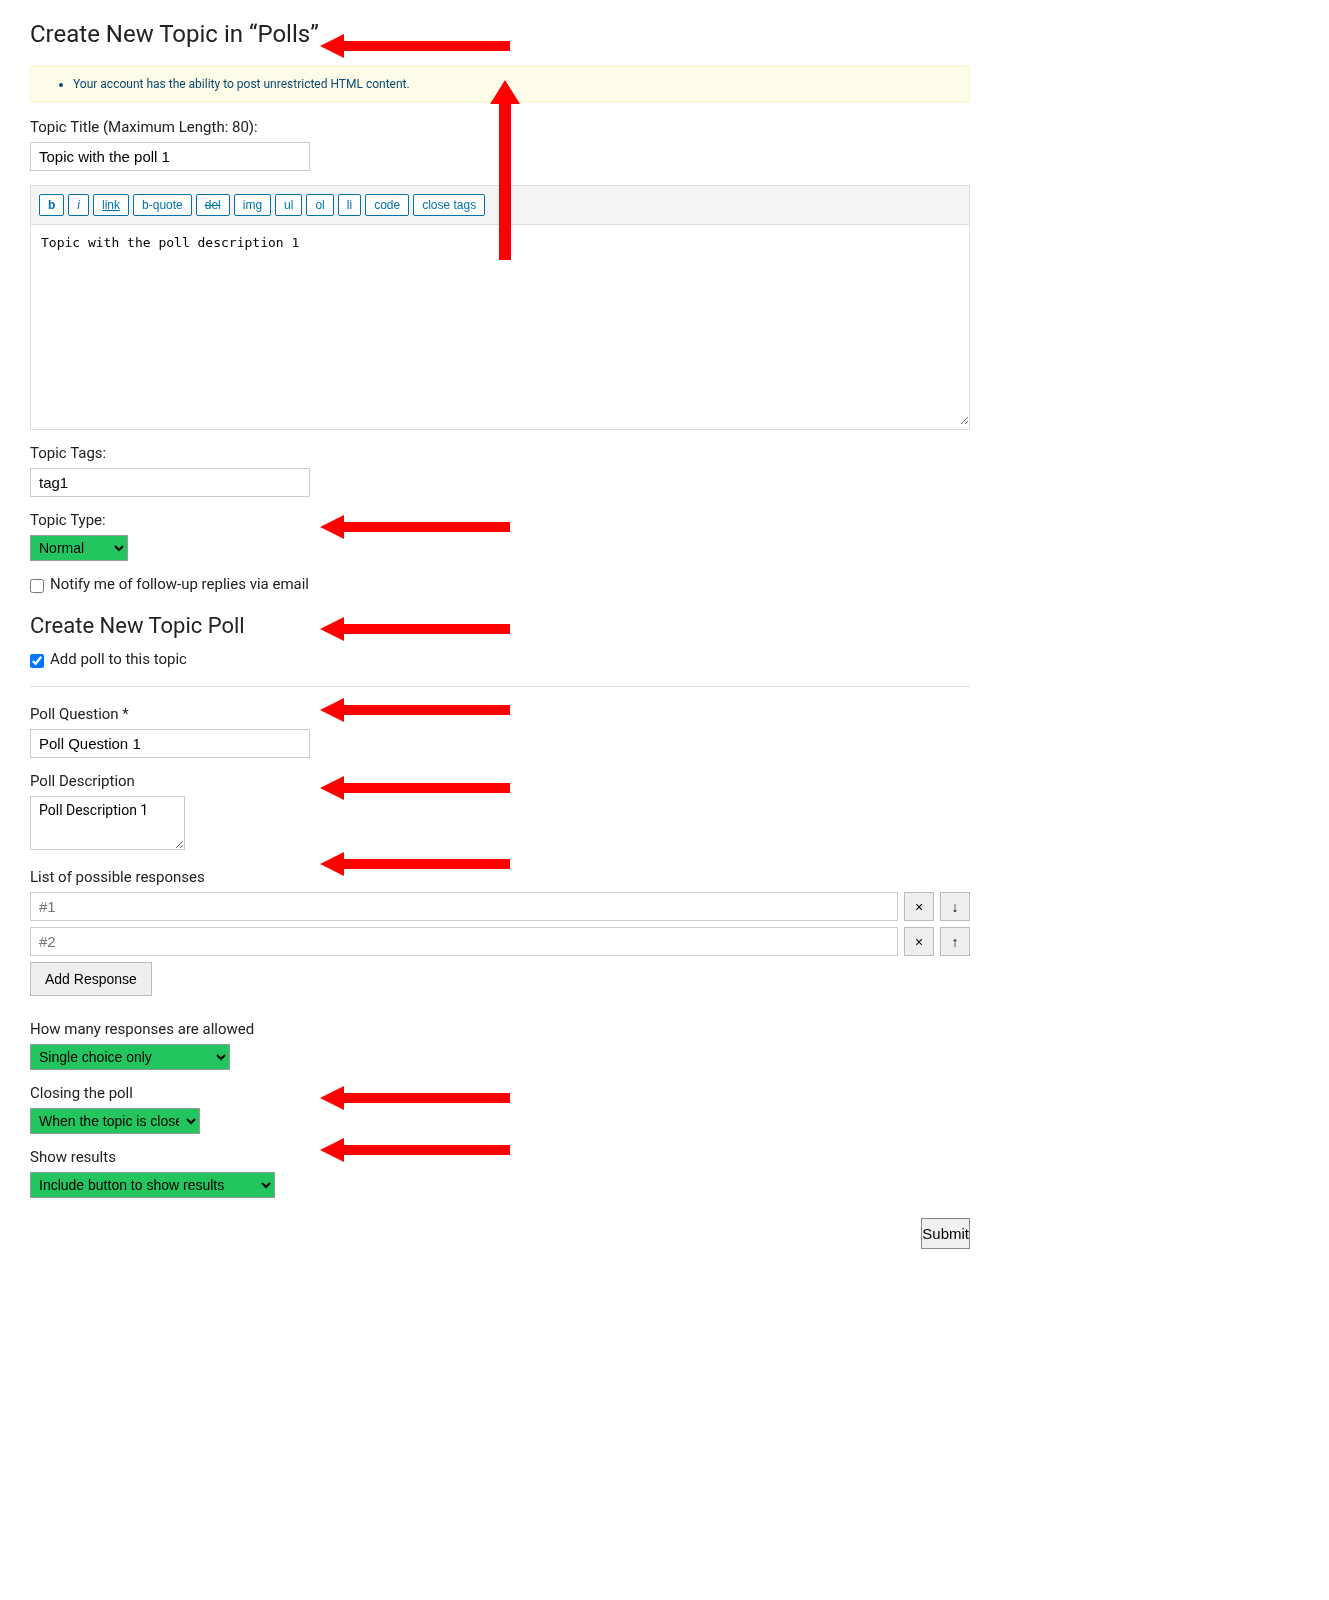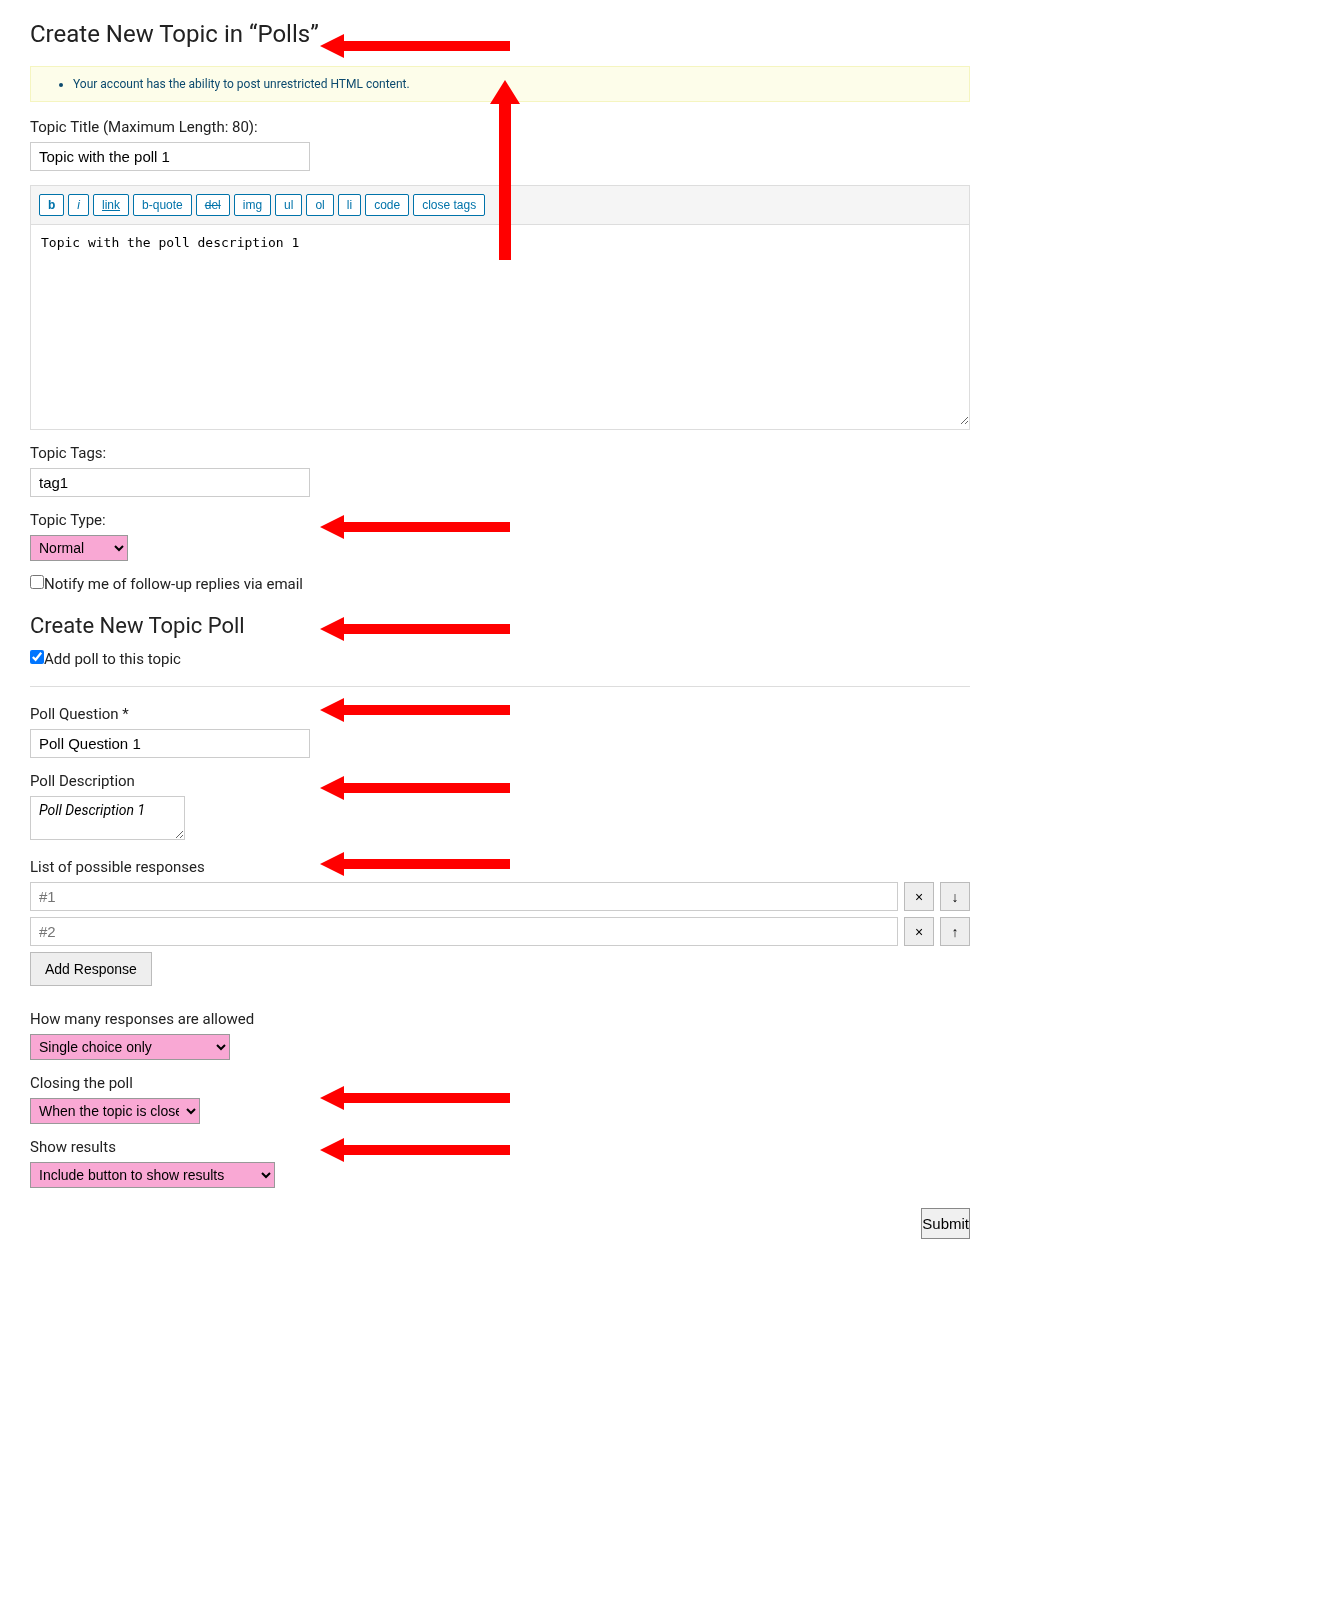--- a/index.html
+++ b/index.html
@@ -59,21 +59,21 @@
       font-size: 14px;
       padding: 5px 8px;
       border: 1px solid #ccc;
       font-family: inherit;
       resize: both;
     }
     select {
       font-size: 14px;
       padding: 3px 4px;
       border: 1px solid #999;
-      background: #f9a8d4;
+      background: #22c55e;
     }
     .editor-wrapper {
       border: 1px solid #ddd;
       margin-bottom: 14px;
     }
     .editor-toolbar {
       background: #f5f5f5;
       border-bottom: 1px solid #ddd;
       padding: 8px 8px;
       display: flex;
@@ -98,42 +98,42 @@
       min-height: 200px;
       border: none;
       padding: 10px;
       font-family: Menlo, Consolas, monospace;
       font-size: 13px;
       resize: vertical;
       outline: none;
     }
     .checkbox-row {
       display: flex;
-      align-items: flex-start;
+      align-items: flex-end;
+      gap: 6px;
       margin-bottom: 14px;
     }
     .checkbox-row input[type="checkbox"] {
       width: 14px;
       height: 14px;
     }
     .checkbox-row label {
       font-size: 15px;
     }
     hr {
       border: none;
       border-top: 1px solid #ddd;
       margin: 18px 0;
     }
     .poll-q-input {
       width: 150px;
     }
     .poll-desc {
       width: 155px;
-      height: 44px;
-      font-style: italic;
+      height: 54px;
     }
     .response-row {
       display: flex;
       gap: 6px;
       margin-bottom: 6px;
       align-items: stretch;
     }
     .response-input {
       flex: 1;
       font-size: 14px;

